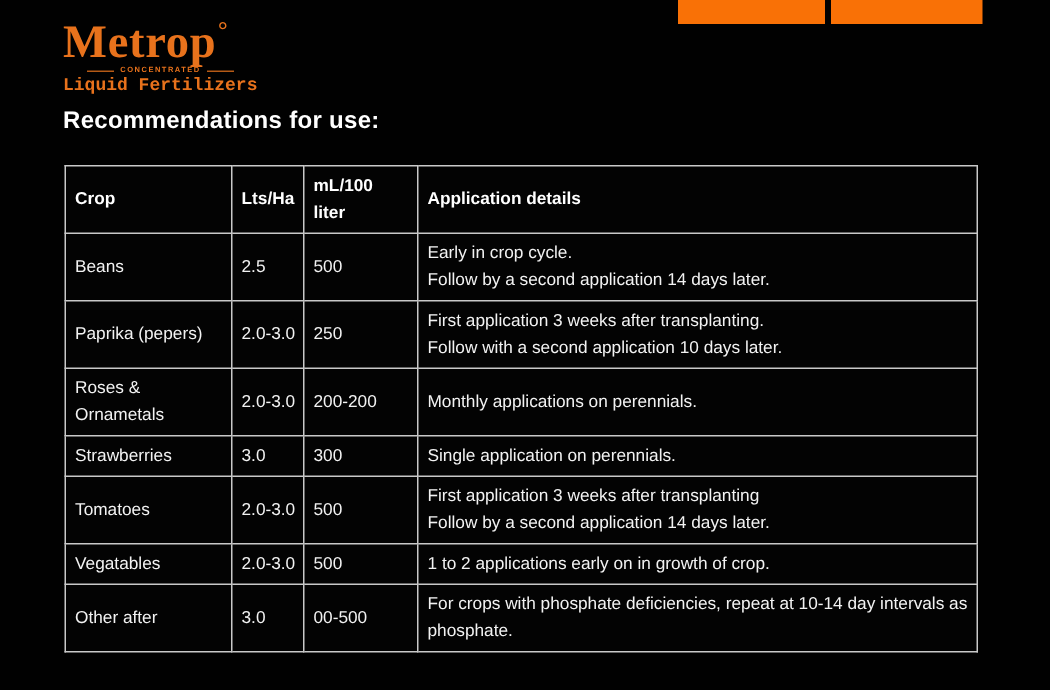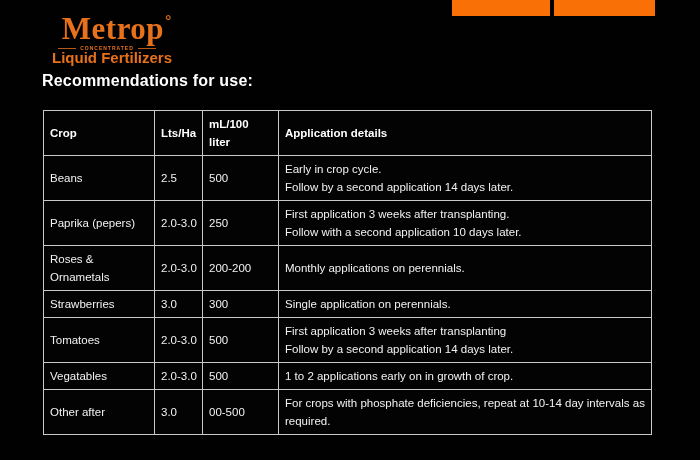--- a/index.html
+++ b/index.html
@@ -12,43 +12,43 @@
     font-family: "Liberation Sans", sans-serif;
     color: #f5f5f5;
   }
 
   
   .bar { position: absolute; top: 0; height: 16px; background: #f97106; }
   .bar-left  { left: 452px; width: 98px; }
   .bar-right { left: 554px; width: 101px; }
 
   
-  .logo { position: absolute; left: 42px; top: 5px; width: 130px; text-align: right; }
+  .logo { position: absolute; left: 42px; top: 5px; width: 130px; text-align: left; }
   .logo-name {
     font-family: "Liberation Serif", serif;
     font-weight: 700;
     font-size: 31px;
     line-height: 32px;
     color: #e8721c;
     letter-spacing: 0.5px;
     white-space: nowrap;
   }
   .logo-mark { font-size: 16px; vertical-align: 13px; margin-left: 1px; }
   .logo-sub {
     display: flex; align-items: center; justify-content: center;
     gap: 4px; margin-top: 0px; color: #e8721c;
   }
   .logo-sub .rule { flex: 0 0 18px; height: 1px; background: #b55a16; }
   .logo-concentrated {
     font-size: 5px; letter-spacing: 1px; font-weight: 700;
     color: #e8721c; white-space: nowrap;
   }
   .logo-tagline {
-    font-family: Liberation Sans, sans-serif;
-    font-weight: 700; font-size: 15px; line-height: 14px;
+    font-family: Liberation Mono, monospace;
+    font-weight: 700; font-size: 12px; line-height: 14px;
     color: #e8721c; white-space: nowrap;
   }
 
   
   .heading {
     position: absolute; left: 42px; top: 72px;
     font-size: 16px; font-weight: 700; color: #ffffff;
     letter-spacing: 0.2px;
     text-align: right;
   }
@@ -165,19 +165,19 @@
           <td>
             <div class="detail-line">1 to 2 applications early on in growth of crop.</div>
           </td>
         </tr>
         <tr>
           <td>Other after</td>
           <td>3.0</td>
           <td>00-500</td>
           <td>
             <div class="detail-line">For crops with phosphate deficiencies, repeat at 10-14 day intervals as</div>
-            <div class="detail-line">required.</div>
+            <div class="detail-line">phosphate.</div>
           </td>
         </tr>
       </tbody>
   </table>
 
 </div>
 
 </body></html>

